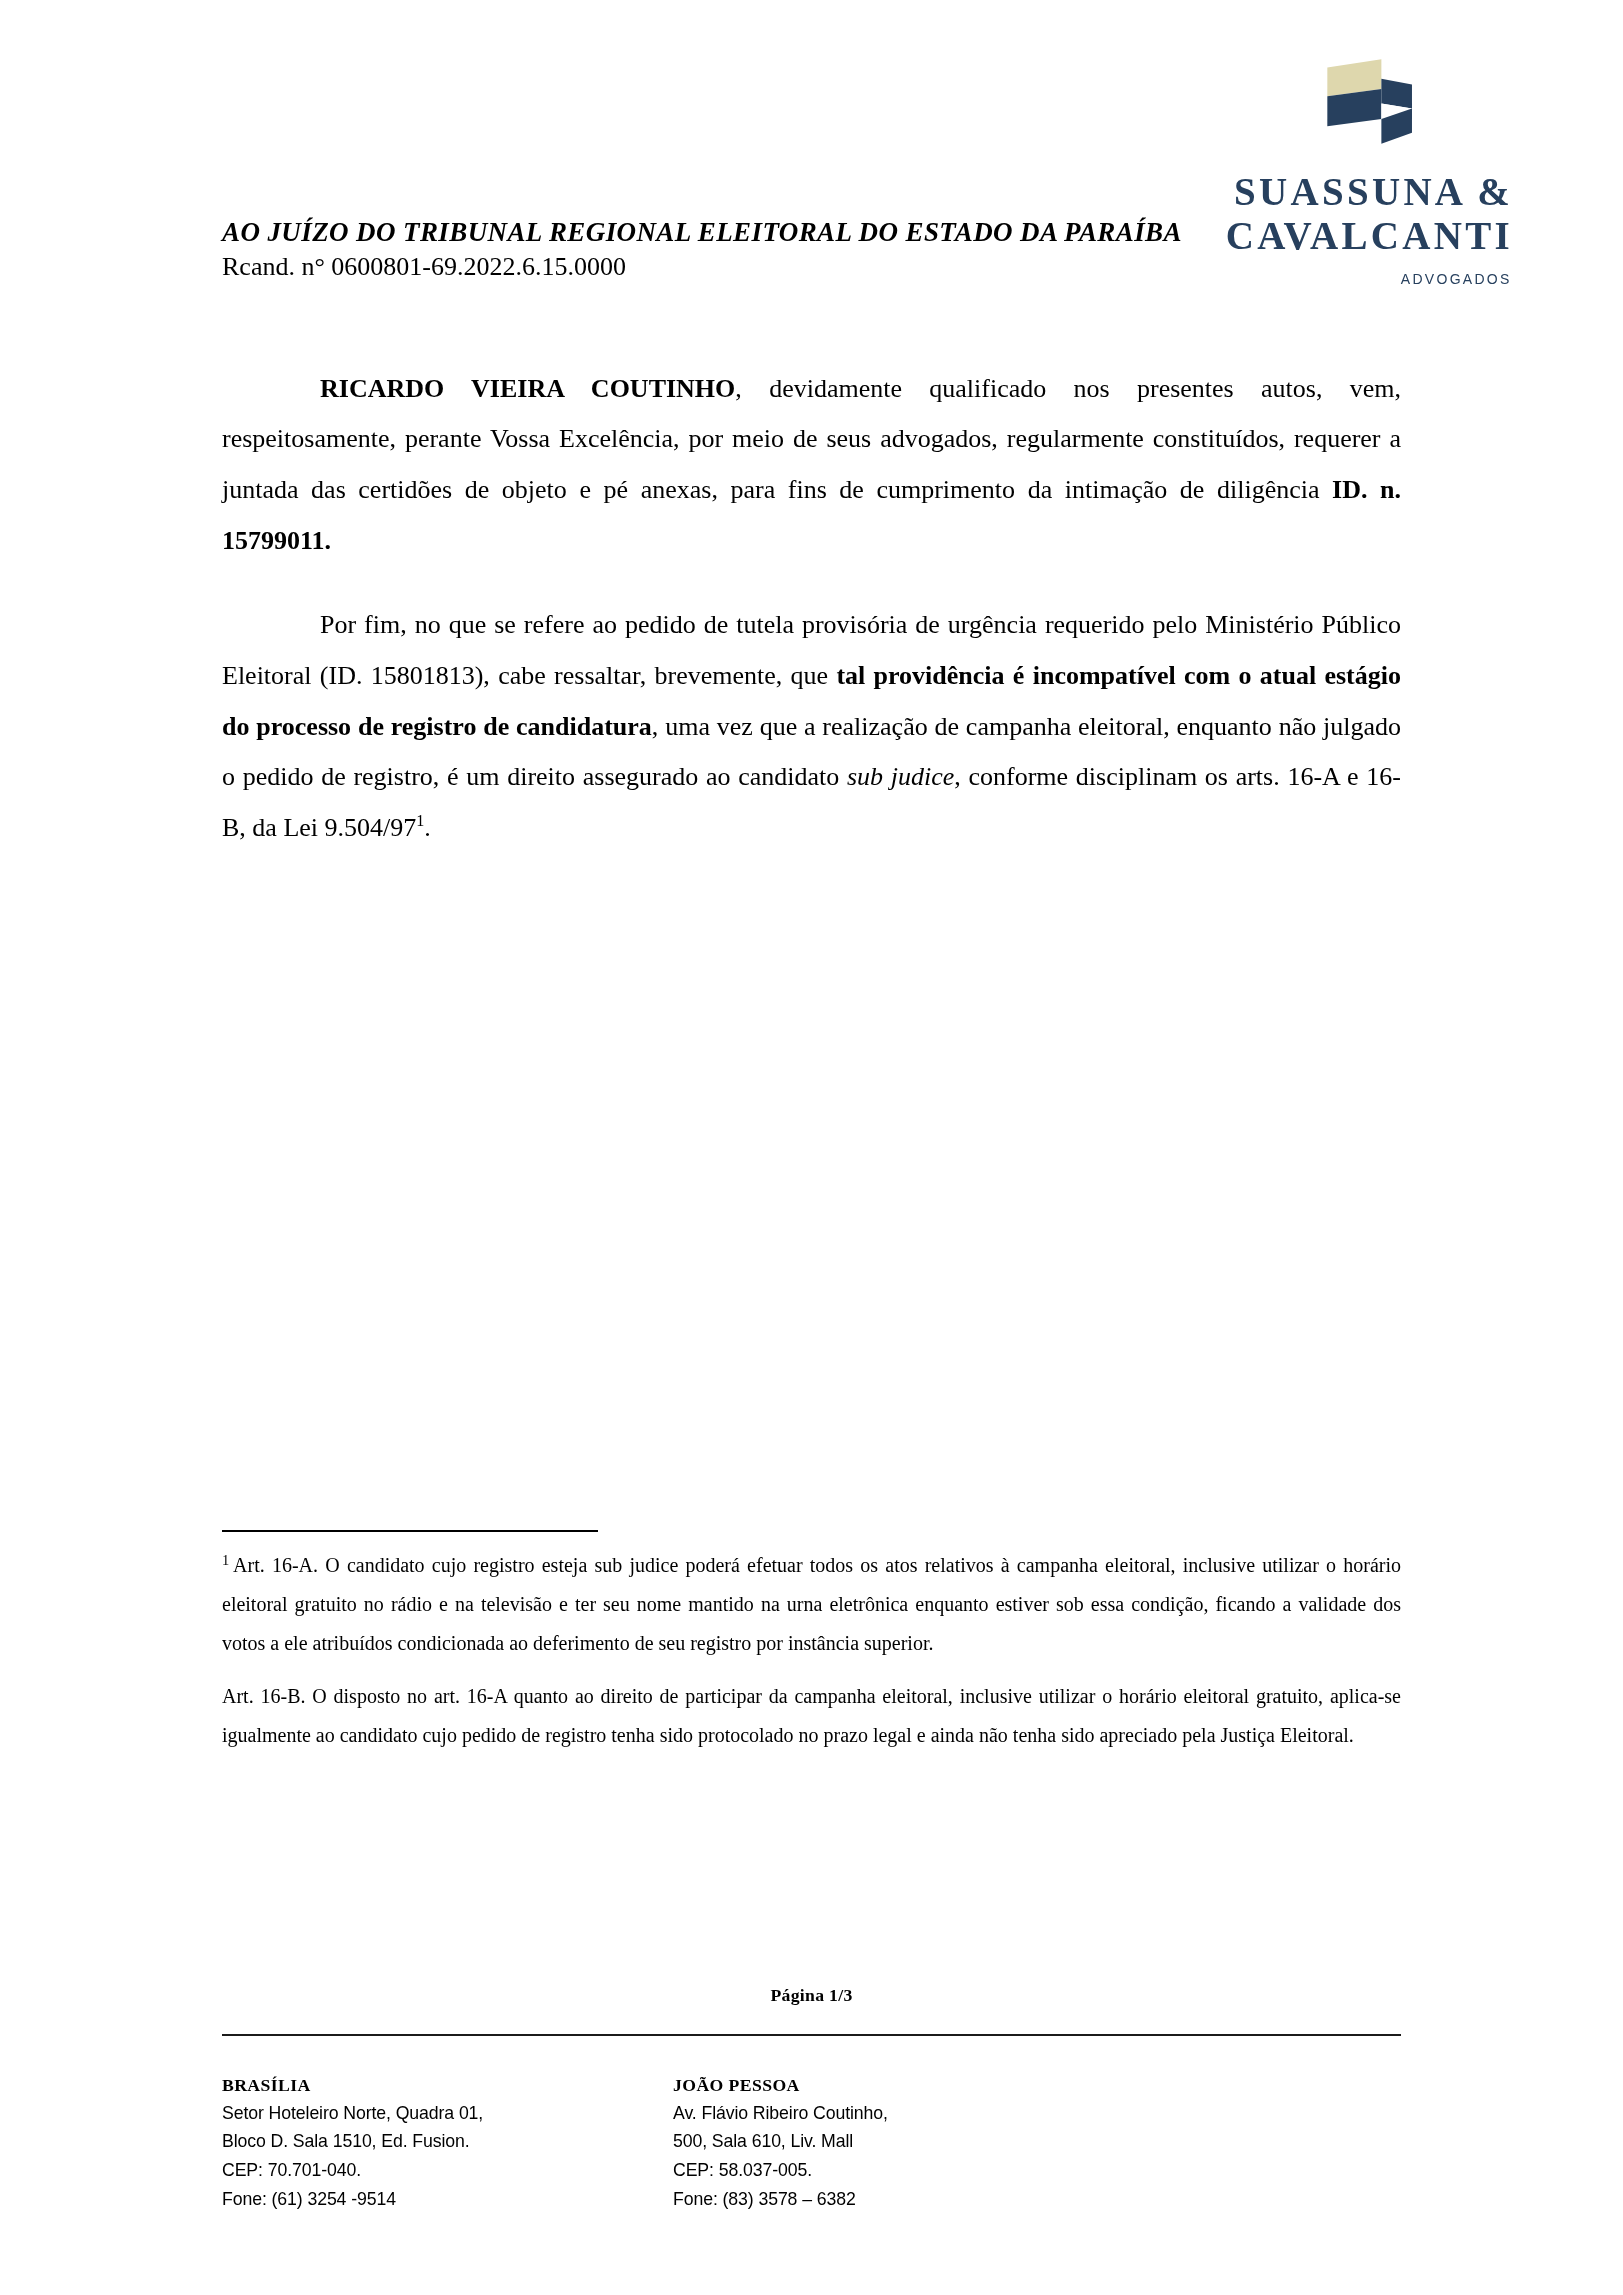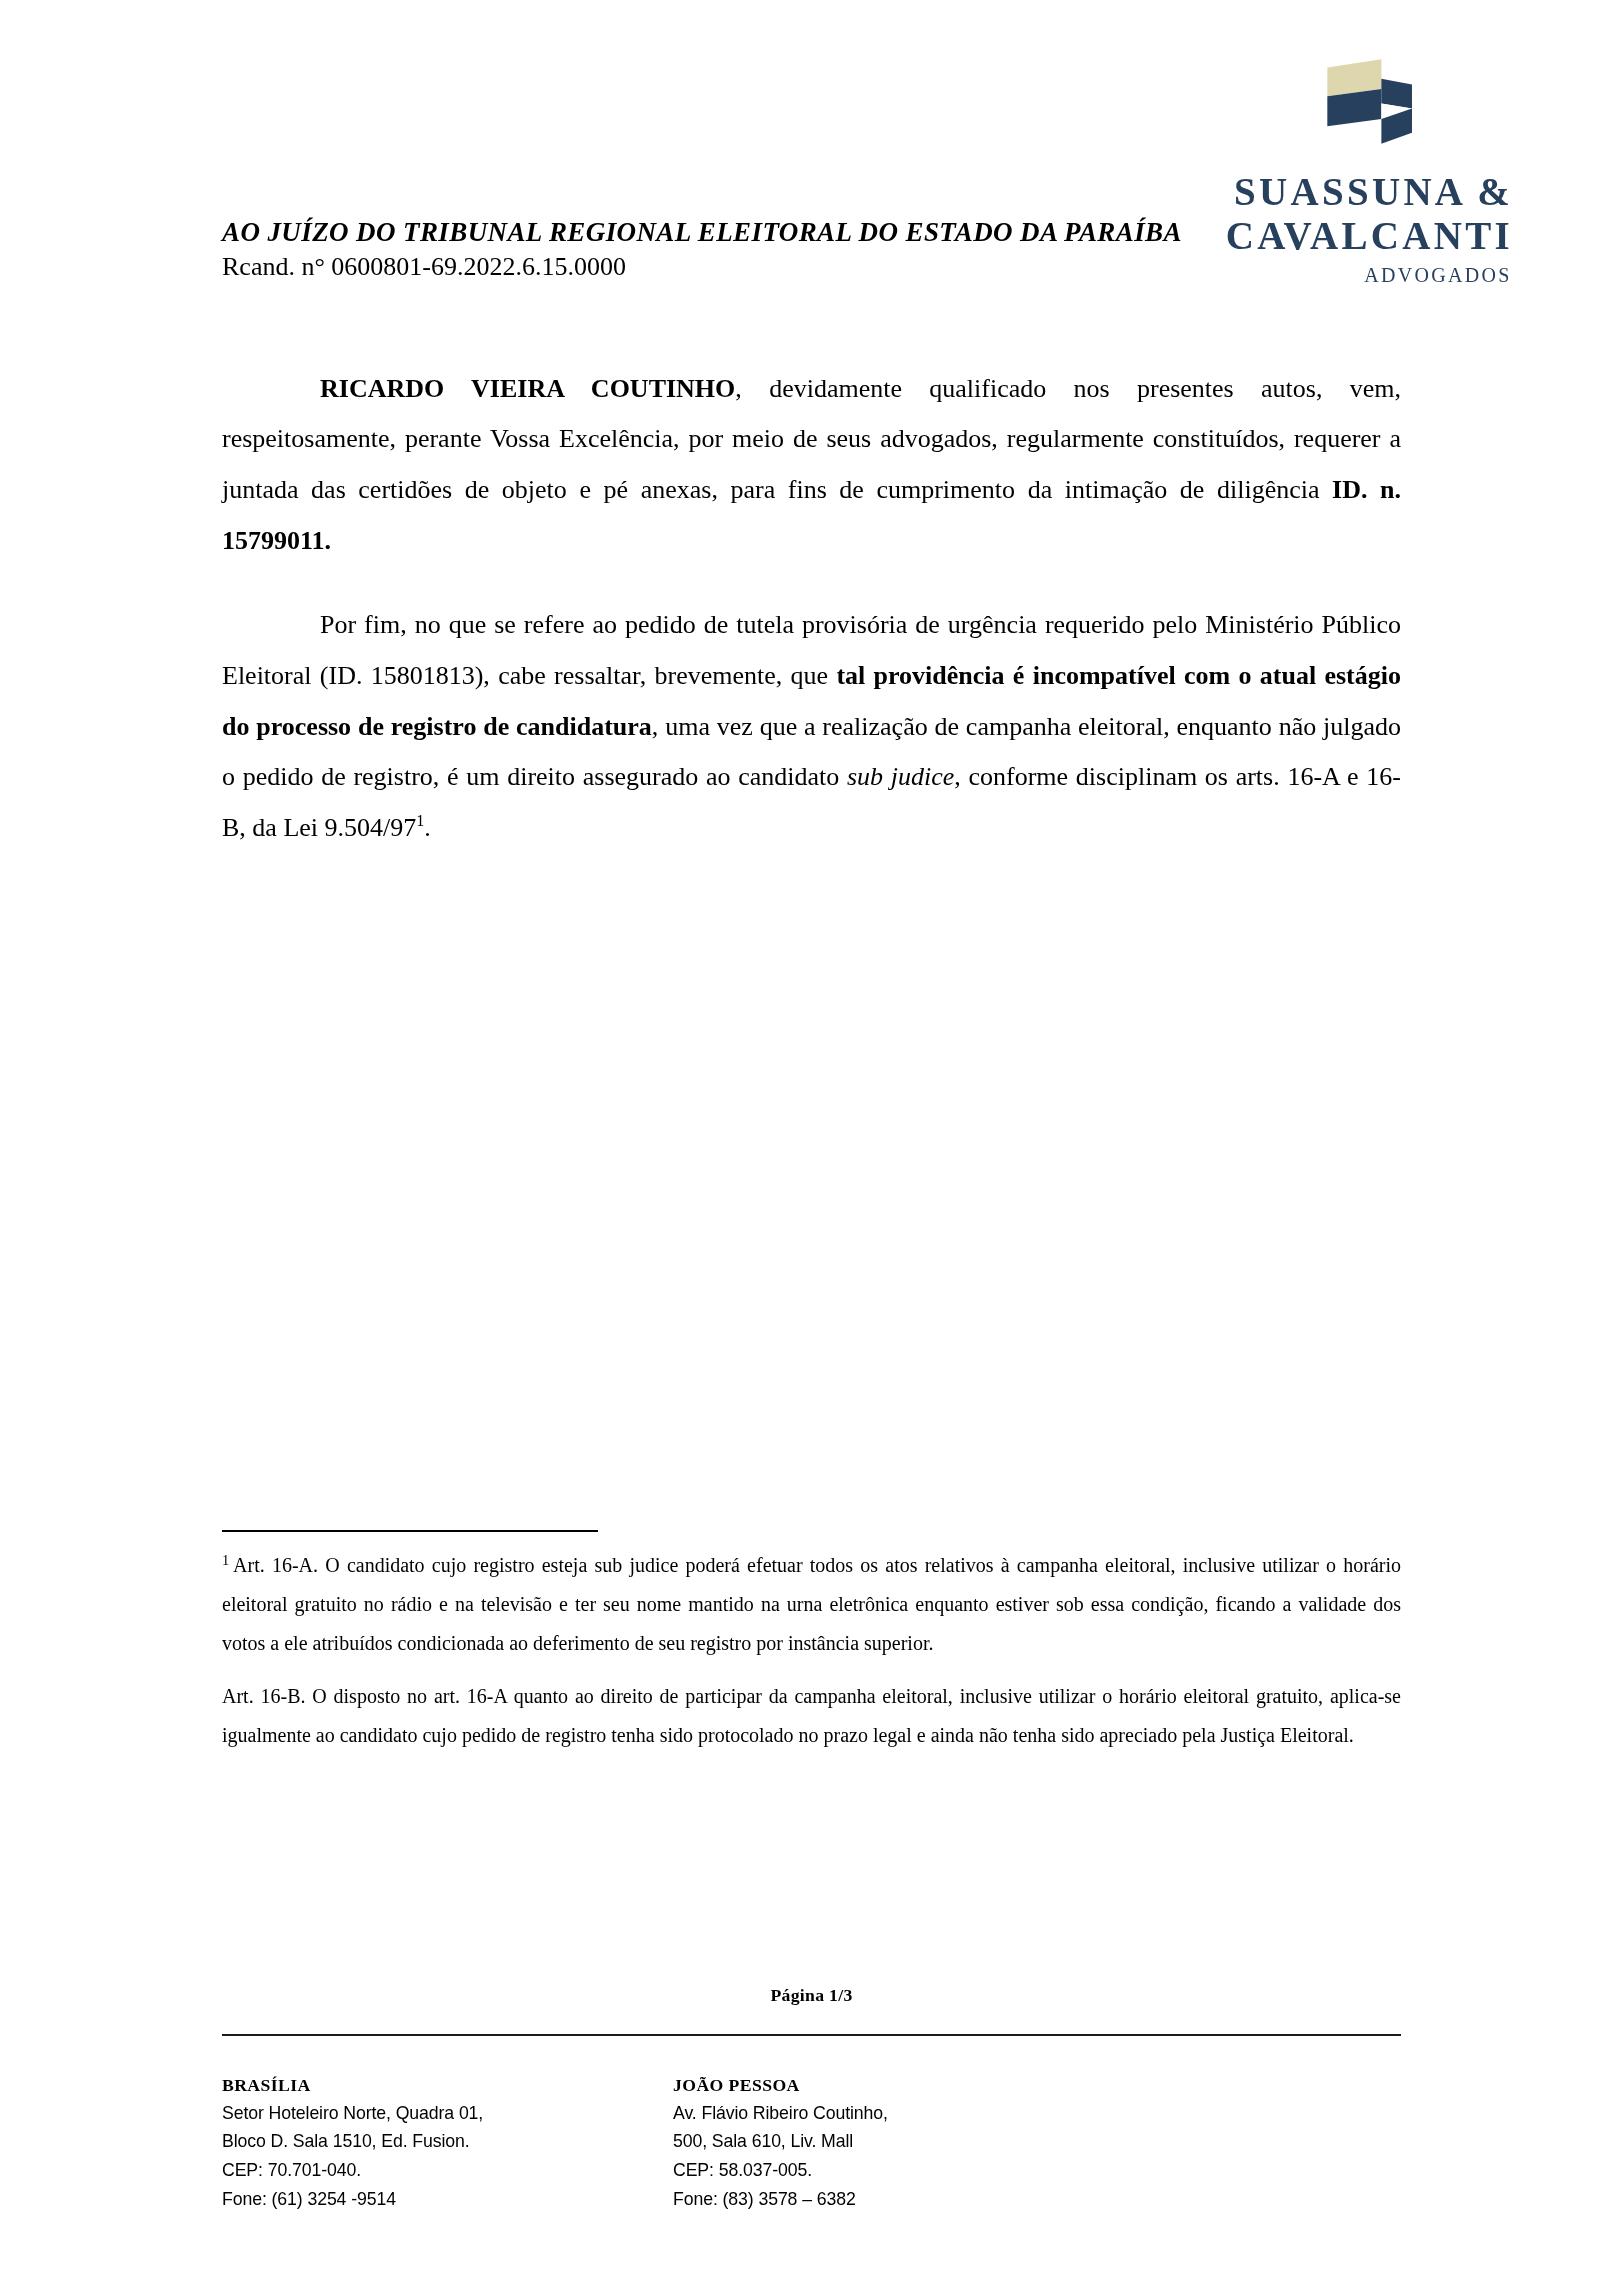--- a/index.html
+++ b/index.html
@@ -48,25 +48,25 @@
   .logo-name {
     font-family: "Liberation Serif", "DejaVu Serif", serif;
     font-weight: bold;
     font-size: 39px;
     letter-spacing: 3.3px;
     color: #27405e;
     white-space: nowrap;
   }
   .logo-name.second { margin-top: 5.2px; }
   .logo-sub {
-    font-family: Liberation Serif, serif;
-    font-size: 20px;
+    font-family: Liberation Sans, sans-serif;
+    font-size: 14px;
     letter-spacing: 2.3px;
     color: #27405e;
-    margin-top: 10px;
+    margin-top: 17px;
     margin-right: 1.3px;
   }
 
   
   .content {
     position: absolute;
     left: 222px;
     right: 222px;
     top: 216px;
   }

